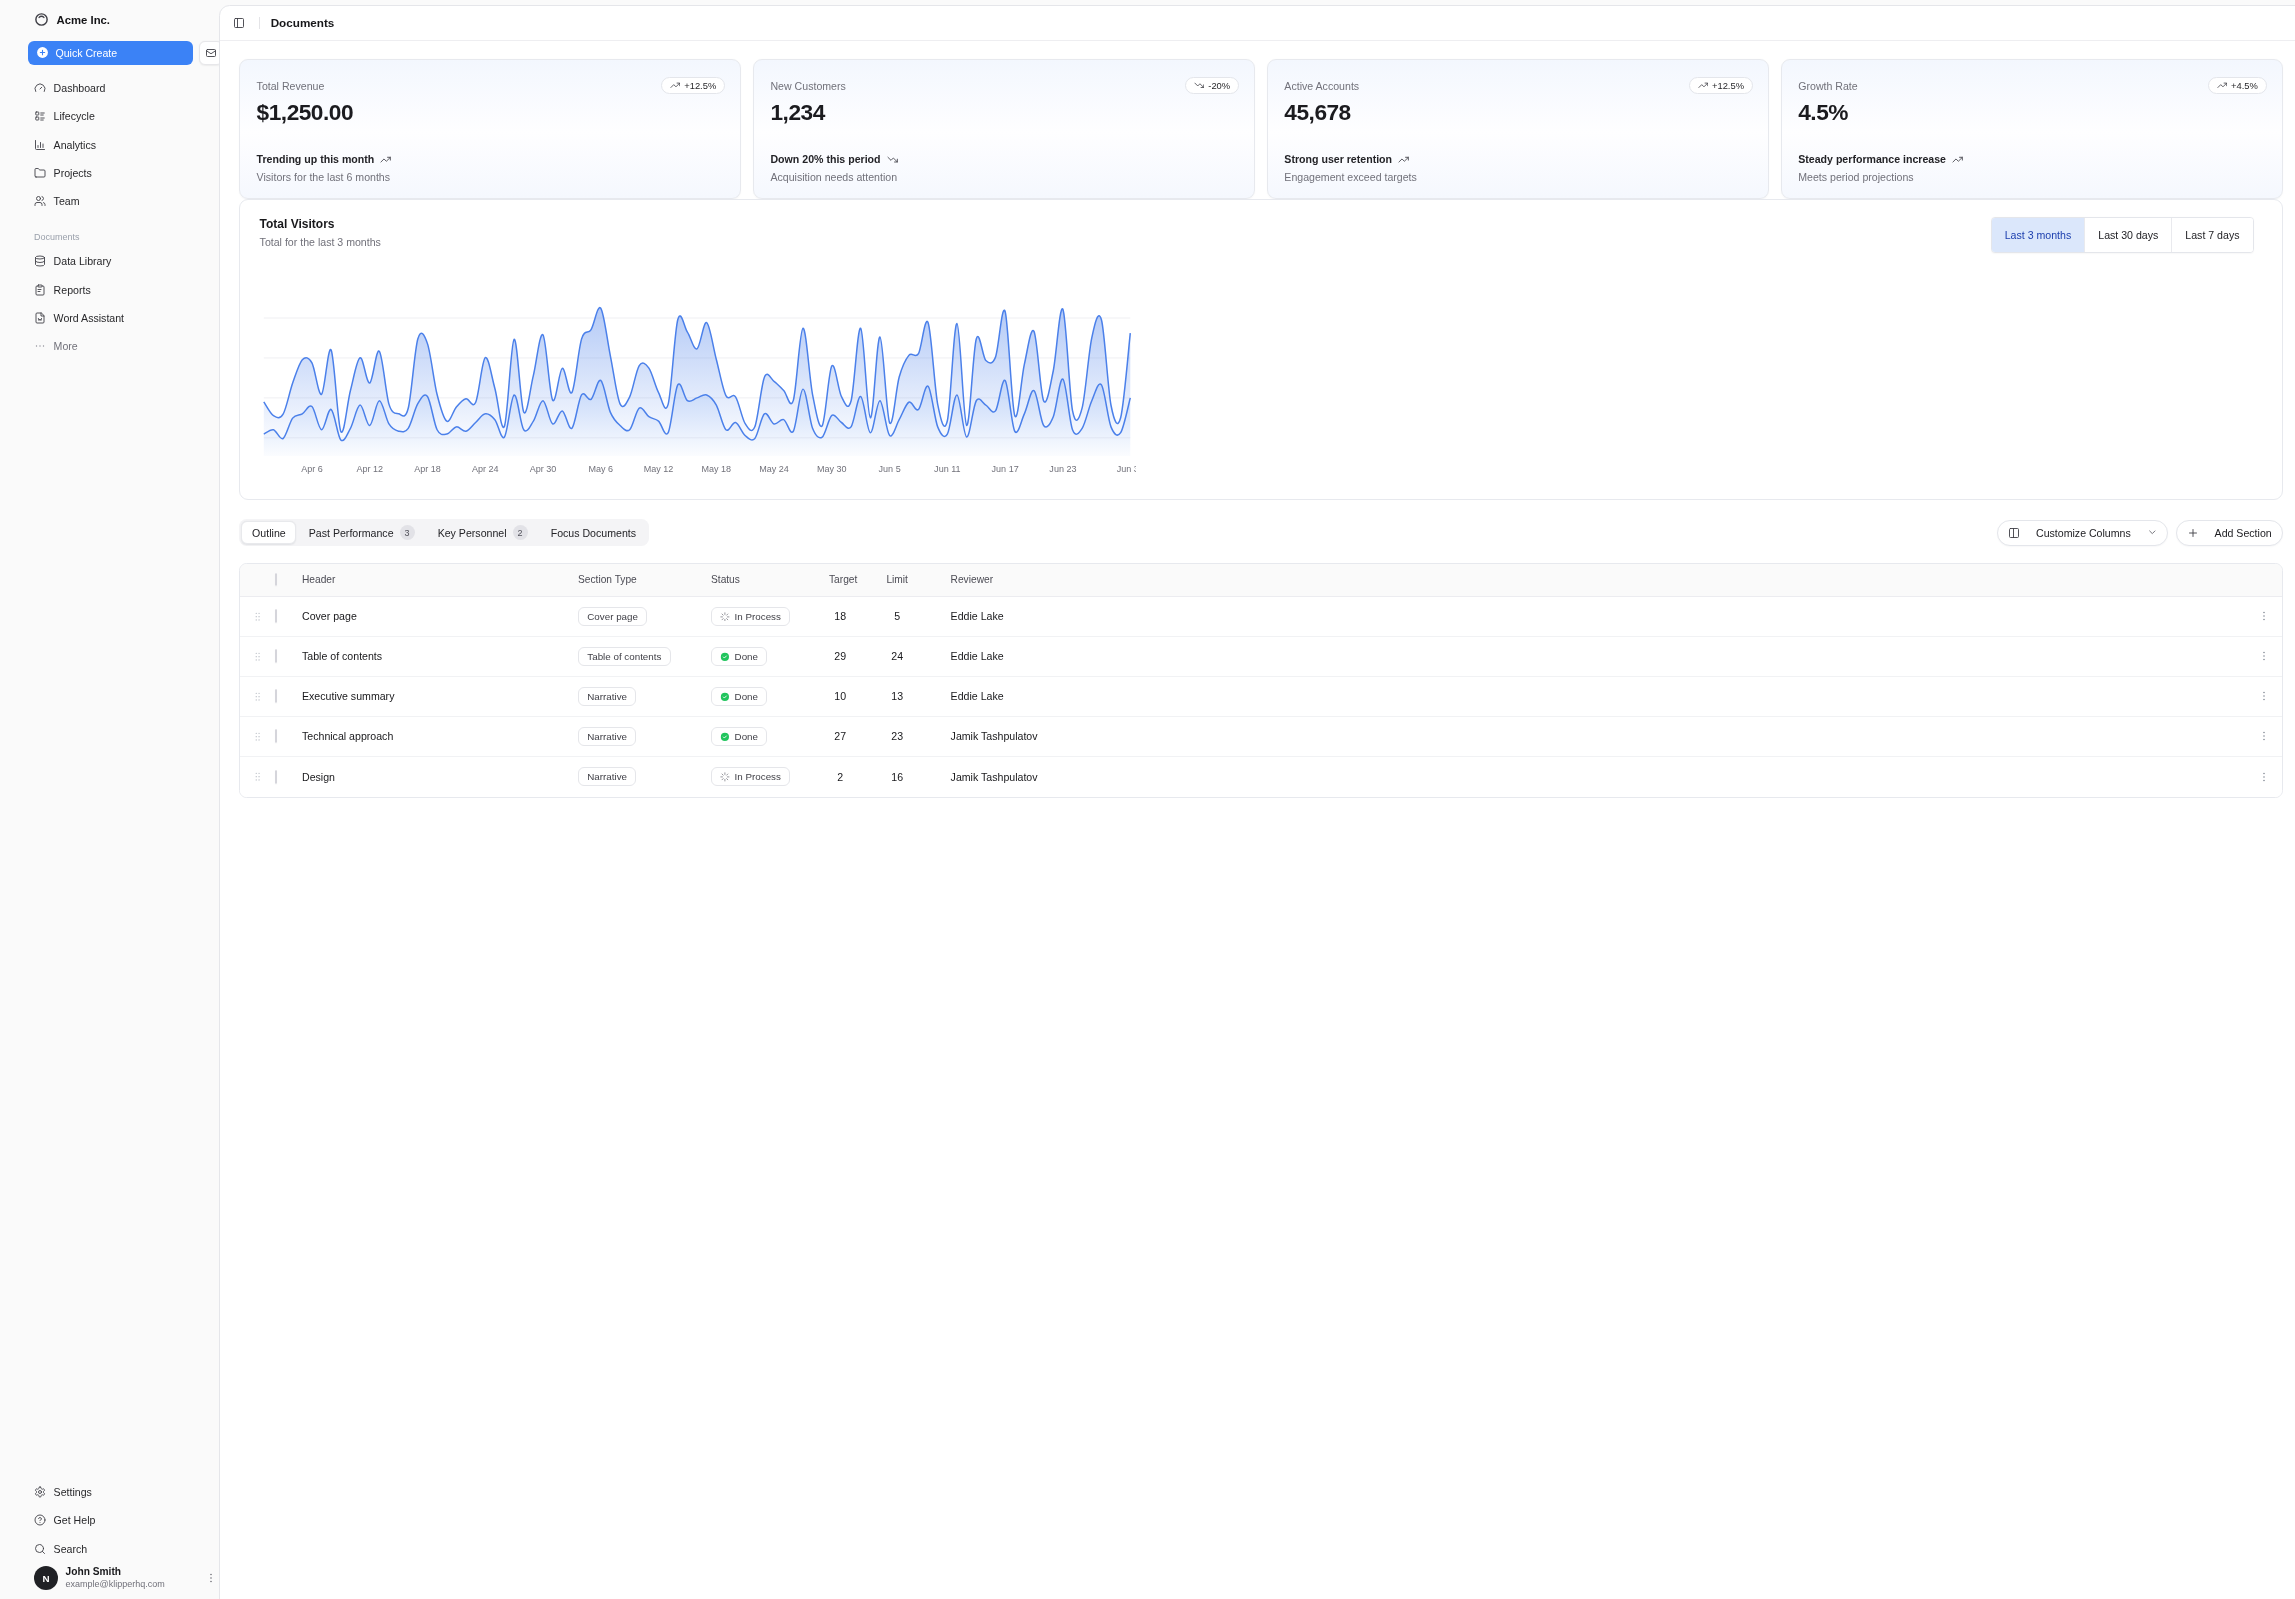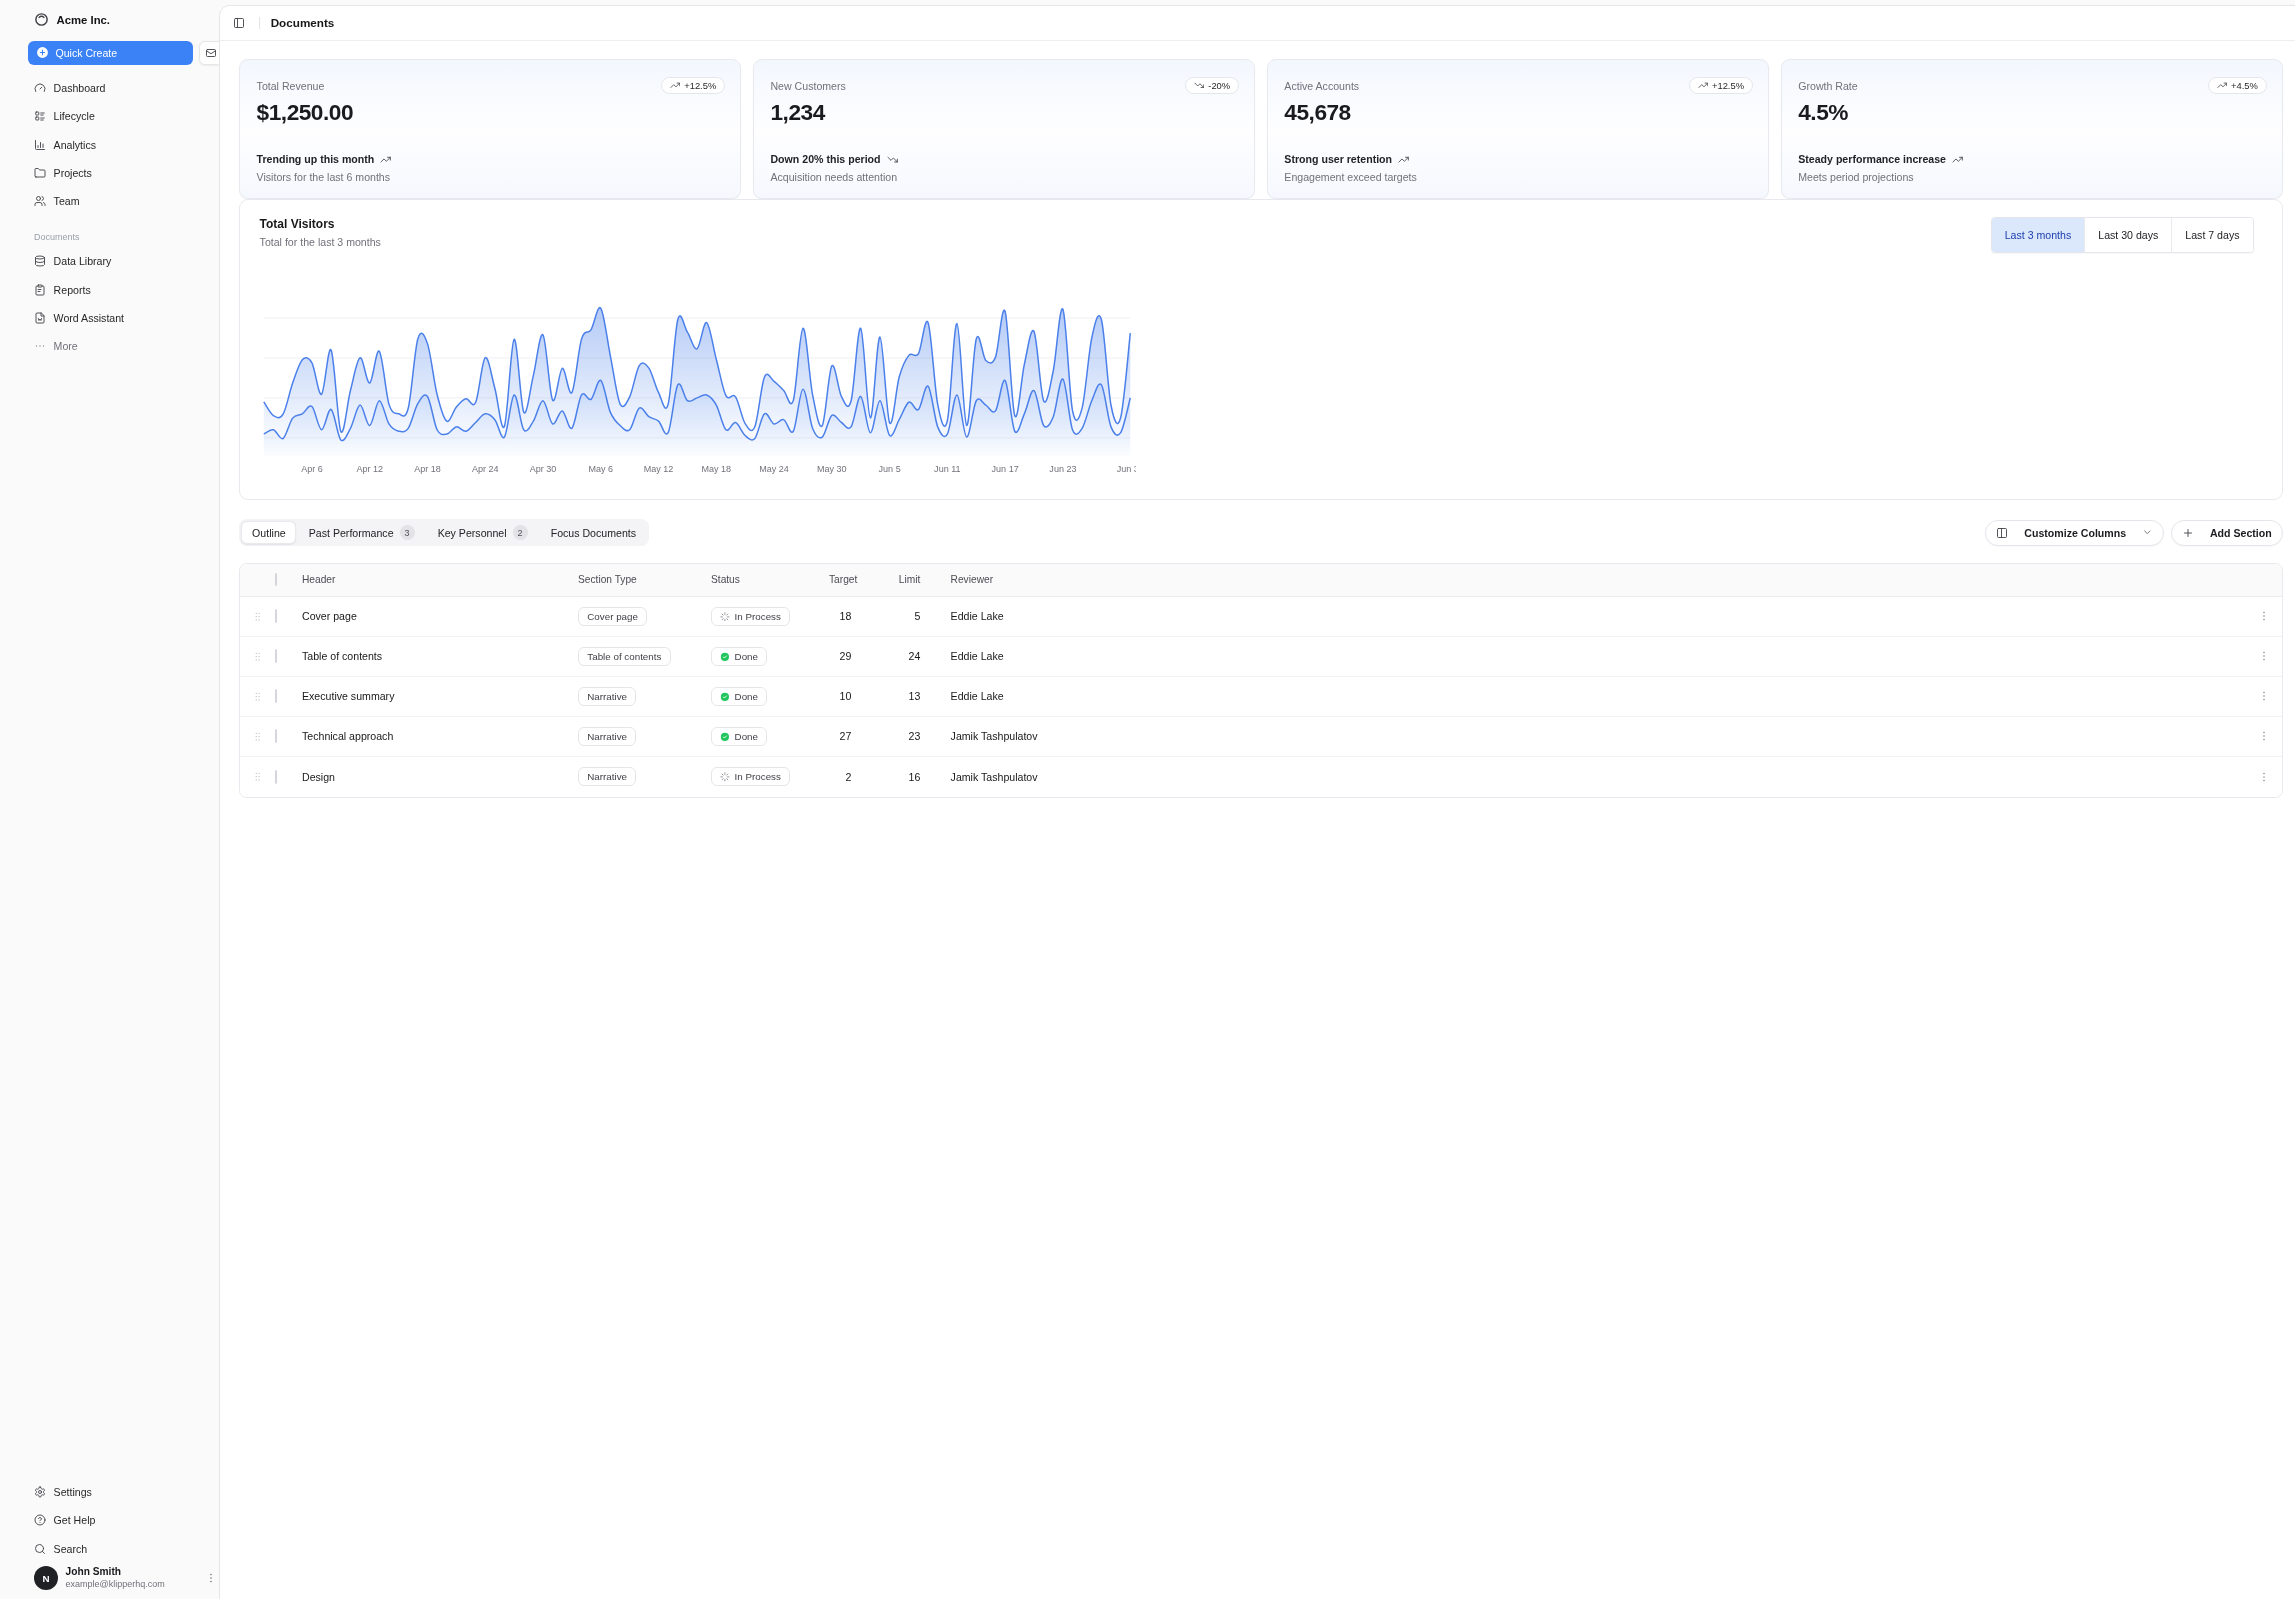--- a/index.html
+++ b/index.html
@@ -77,32 +77,32 @@
   
   .tabs-row{margin-top:19.6px;display:flex;align-items:center}
   .tabs{display:flex;align-items:center;background:#f4f4f6;border-radius:7.6px;padding:2.3px;gap:1.5px}
   .tab{display:flex;align-items:center;gap:6px;height:22.7px;padding:0 9.8px;border-radius:6px;font-size:10.6px;
     color:#232327;border:0.8px solid transparent;background:transparent;font-family:inherit;cursor:pointer;font-weight:500}
   .tab.active{background:#fff;border-color:#e8e9ec;box-shadow:0 0.8px 1.5px rgba(16,24,40,.08)}
   .tab-badge{min-width:15px;height:15px;border-radius:754px;background:#e2e2e7;color:#52525b;font-size:9px;
     display:flex;align-items:center;justify-content:center;padding:0 4.5px}
   .toolbar{margin-left:auto;display:flex;gap:7.6px}
   .tool-btn{display:flex;align-items:center;gap:16px;height:26px;padding:0 9.8px;border:0.8px solid #e4e6eb;border-radius:13px;
-    background:#fff;font-size:10.6px;font-weight:700;font-family:inherit;cursor:pointer;color:#1c1c20;
+    background:#fff;font-size:10.6px;font-weight:400;font-family:inherit;cursor:pointer;color:#1c1c20;
     box-shadow:0 0.8px 1.5px rgba(16,24,40,.04)}
   .tool-btn svg{width:12px;height:12px}
   .tool-btn .chev svg{width:10.6px;height:10.6px;color:#52525b}
 
   
   .table-card{margin-top:16.6px;border:0.8px solid #e7e9ee;border-radius:7.6px;overflow:hidden;background:#fff}
   .trow{display:grid;grid-template-columns:35px 27px 276px 133px 118px 45px 69px 1fr 36px;align-items:center}
   .thead{height:33px;background:#fafafa;color:#4b4b54;font-size:10.2px;border-bottom:0.8px solid #ececf0;font-weight:500}
   .tbody .trow{height:40px;border-bottom:0.8px solid #f1f2f4;background:#fff}
   .tbody .trow:last-child{border-bottom:none}
-  .cell-right{text-align:right;padding-right:22.7px}
+  .cell-right{text-align:center;padding-right:22.7px}
   .cell-reviewer{padding-left:7.6px}
   .grip{display:flex;justify-content:center;color:#b3b7bf;cursor:grab}
   .grip svg{width:11.3px;height:11.3px}
   .checkbox{width:12px;height:12px;border:0.8px solid #d5d5db;border-radius:3px;background:#fff;cursor:pointer;
     box-shadow:0 0.8px 1.5px rgba(0,0,0,.04)}
   .badge-pill{display:inline-flex;align-items:center;gap:4.5px;border:0.8px solid #e5e6ea;border-radius:6px;
     padding:3px 8.3px;font-size:9.8px;color:#3f3f46;background:#fff}
   .badge-pill .icon svg{width:9.8px;height:9.8px}
   .badge-pill .icon.loader{color:#71717a}
   .row-menu{display:flex;justify-content:center;color:#6b7280;cursor:pointer}

